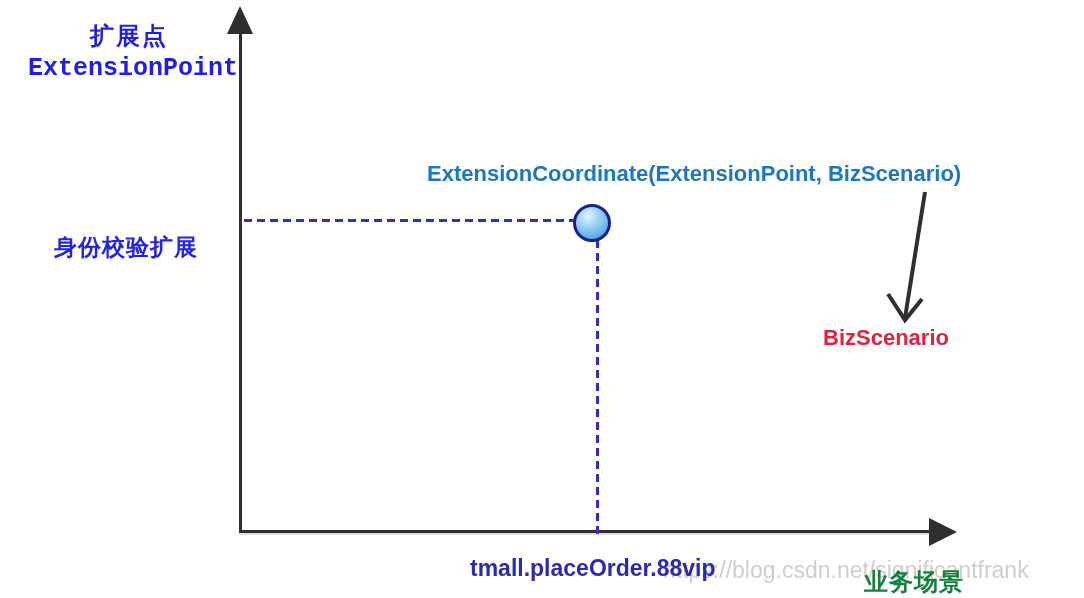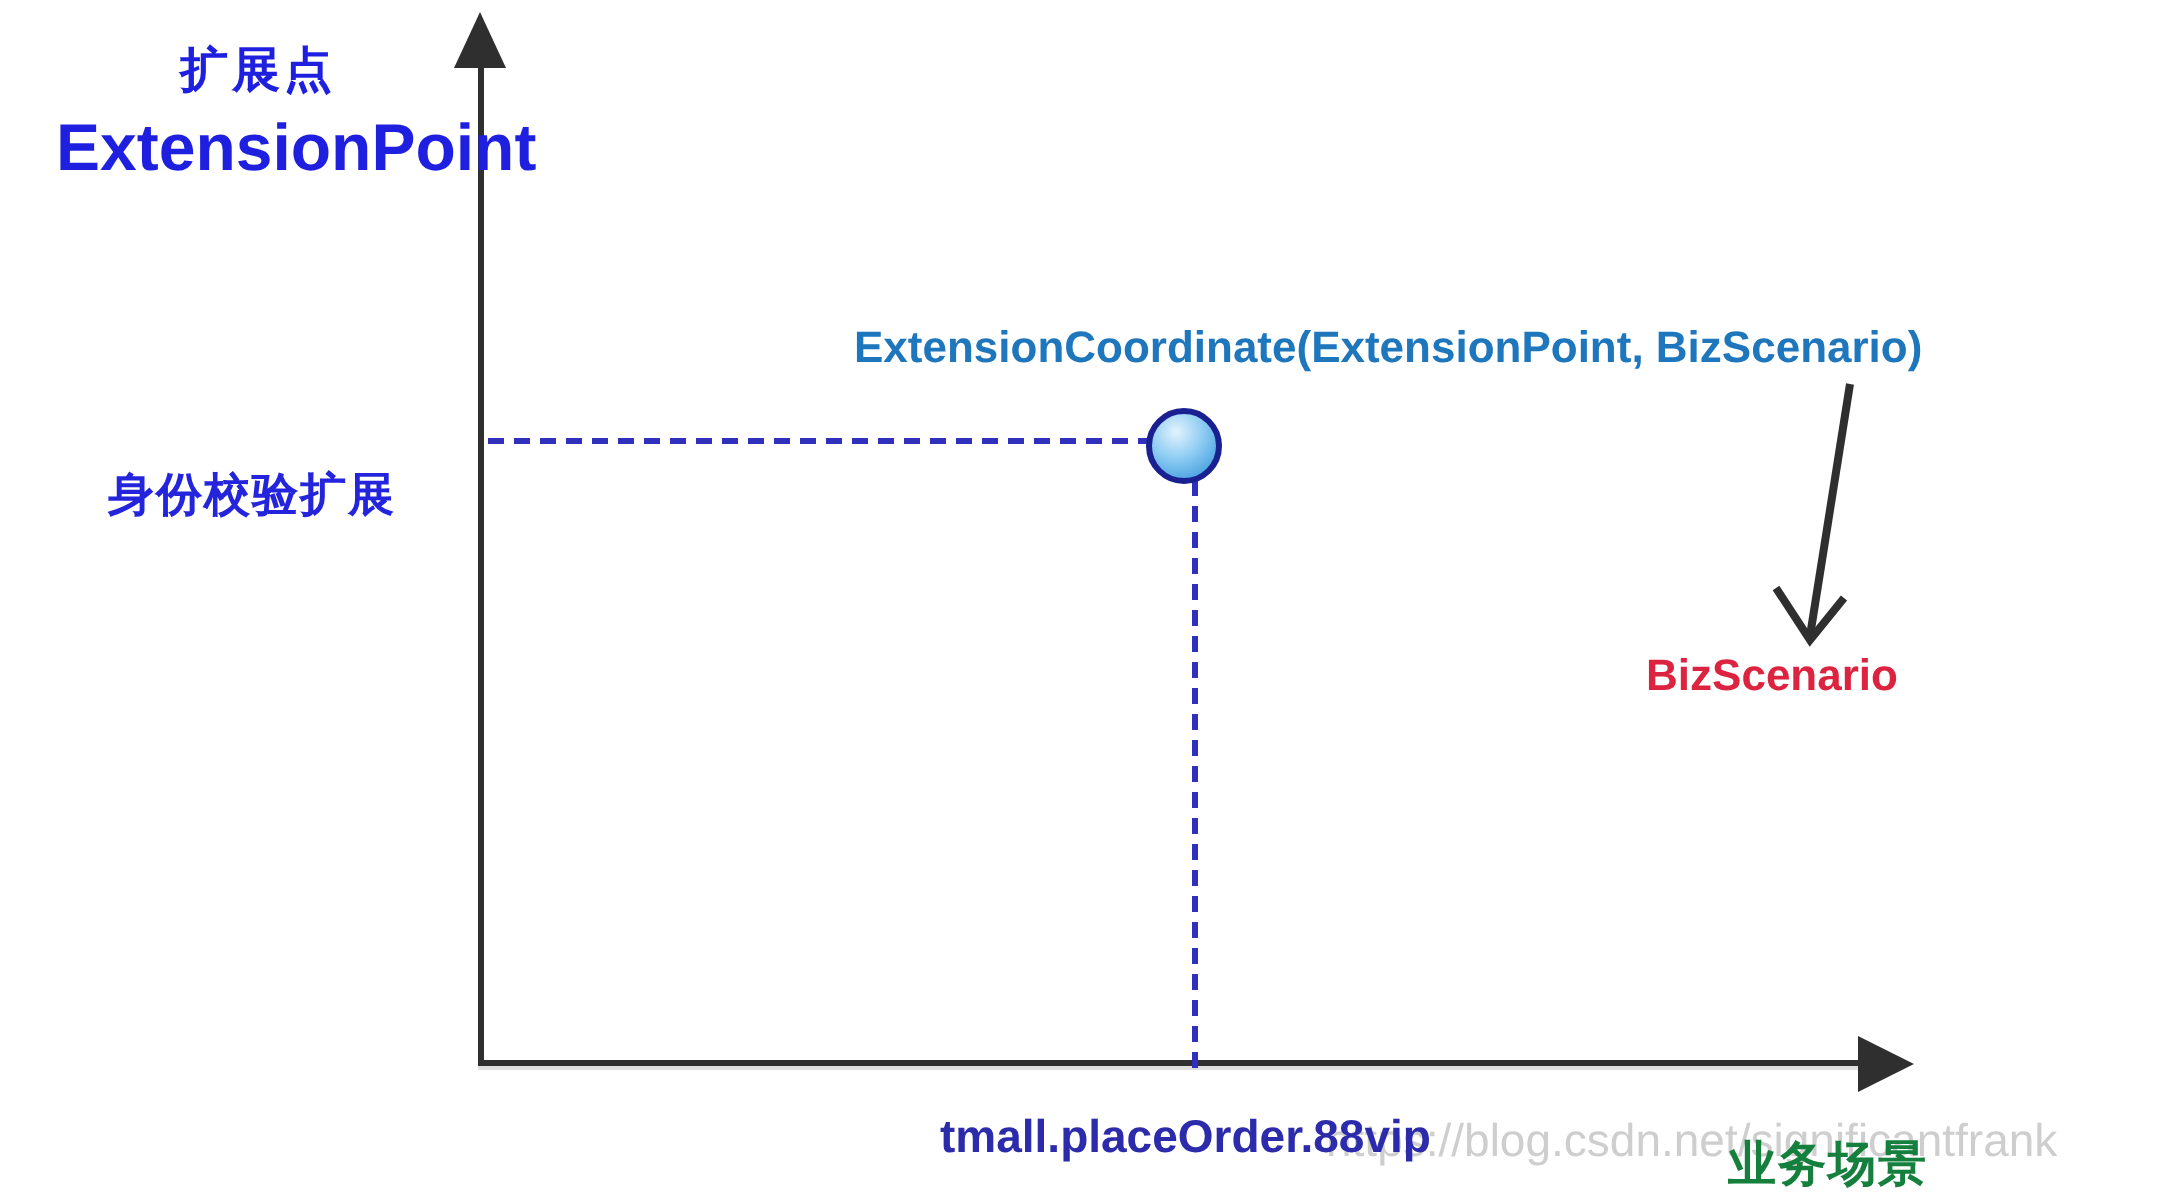--- a/index.html
+++ b/index.html
@@ -49,21 +49,21 @@
   .y-axis-label {
     position: absolute;
     left: 28px; top: 20px;
     width: 202px;
     text-align: center;
     color: #1f1fe0;
     font-weight: bold;
     line-height: 1.35;
   }
   .y-axis-label .zh { font-size: 24px; letter-spacing: 2px; }
-  .y-axis-label .en { font-size: 33px; letter-spacing: 0px; }
+  .y-axis-label .en { font-size: 25px; letter-spacing: 0px; font-family: Liberation Mono, monospace; }
   .x-axis-label {
     position: absolute;
     left: 864px; top: 566px;
     color: #15803d;
     font-weight: bold;
     font-size: 24px;
     letter-spacing: 1px;
     z-index: 3;
   }
   

